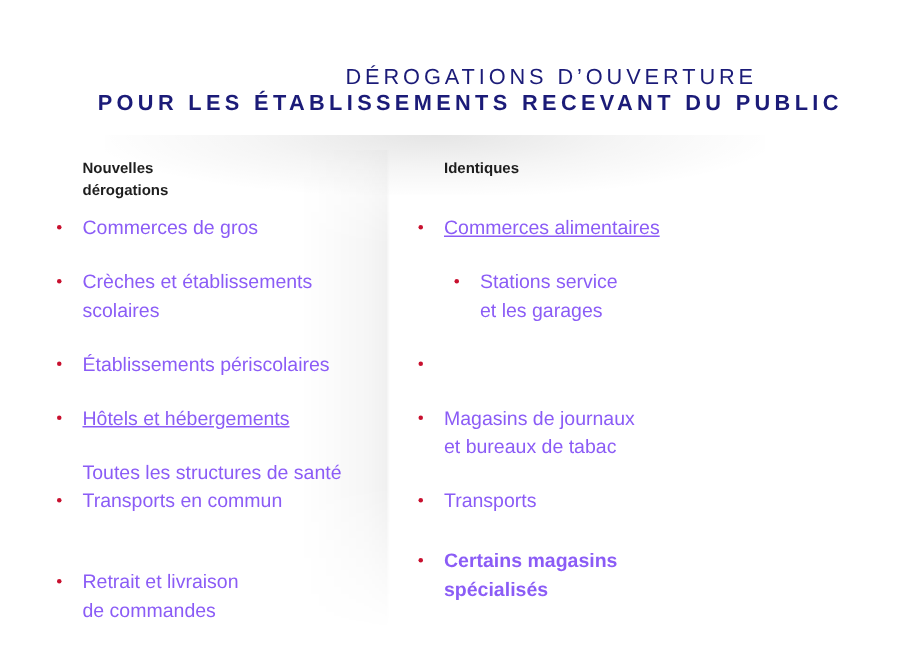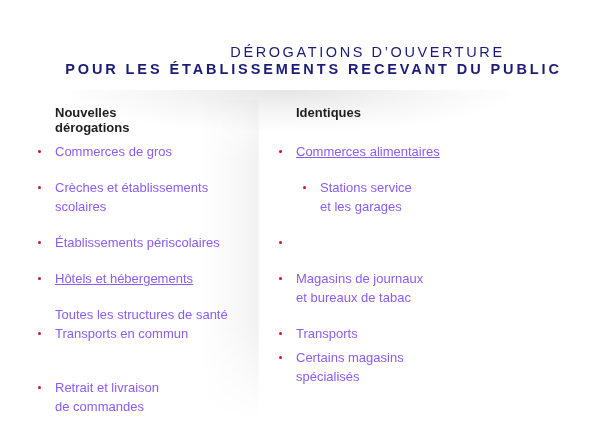--- a/index.html
+++ b/index.html
@@ -31,21 +31,21 @@
       left: 64px;
     }
     .title-line2 {
       top: 61px; font-size: 14.5px; letter-spacing: 2.9px; font-weight: bold;
       left: 10px;
     }
     .col { position: absolute; top: 105px; }
     .col-left { left: 55px; width: 210px; }
     .col-right { left: 296px; width: 240px; }
     .col-heading {
-      font-size: 13px; font-weight: bold; color: #1e1e1e; line-height: 15px;
+      font-size: 10px; font-weight: bold; color: #1e1e1e; line-height: 15px;
       margin: 0;
     }
     .items { list-style: none; margin: 0; padding: 0; position: absolute; left: 0; }
     .item {
       position: absolute; left: 0; font-size: 13px; line-height: 18.5px; color: #8b5cf6;
       white-space: nowrap;
     }
     .bullet {
       position: absolute; left: -17px; top: 7px; width: 3px; height: 3px;
       border-radius: 50%; background: #c8102e;
@@ -117,19 +117,19 @@
     </li>
     <li class="item" style="top:129px;">
       <span class="bullet"></span>
       <span>Magasins de journaux</span><br>
       <span>et bureaux de tabac</span>
     </li>
     <li class="item" style="top:184px;">
       <span class="bullet"></span>
       <span>Transports</span>
     </li>
-    <li class="item" style="top:208px;">
+    <li class="item" style="top:224px;font-weight:bold;">
       <span class="bullet"></span>
       <span>Certains magasins</span><br>
       <span>spécialisés</span>
     </li>
   </ul>
 </div>
 
 </body></html>

